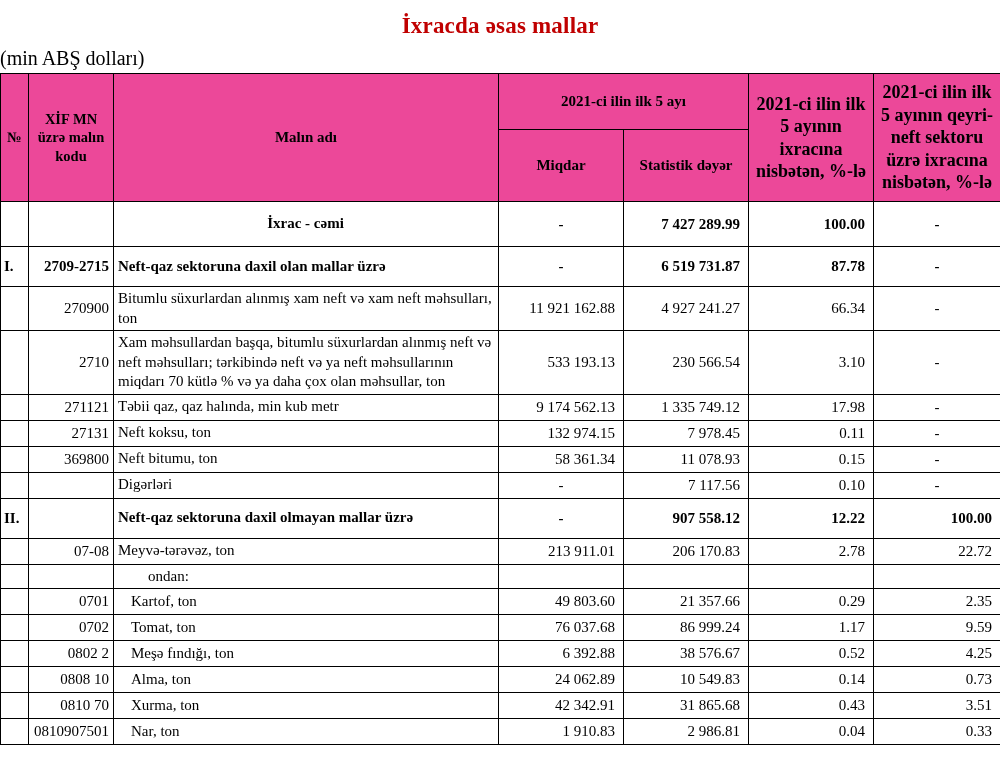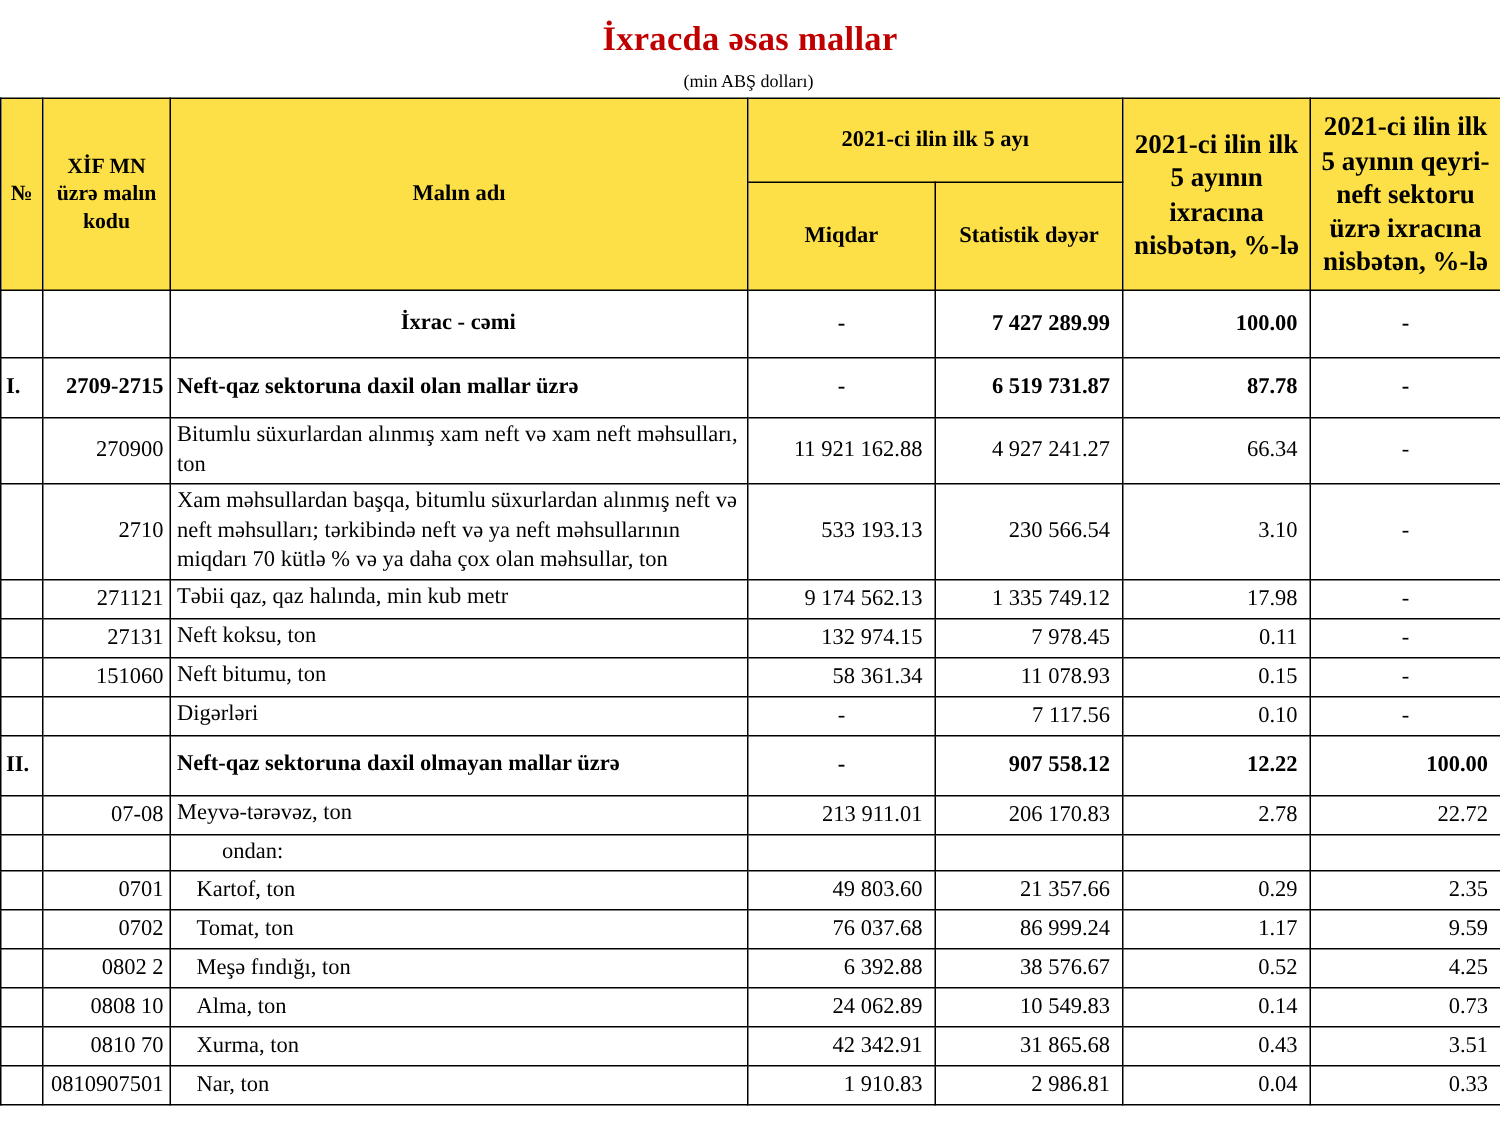--- a/index.html
+++ b/index.html
@@ -13,38 +13,38 @@
   }
   .page-title {
     text-align: center;
     font-size: 23px;
     font-weight: bold;
     color: #c00000;
     margin: 13px 0 8px 0;
     letter-spacing: 0.2px;
   }
   .unit-note {
-    text-align: center;
-    font-size: 12px;
+    text-align: left;
+    font-size: 20px;
     margin: 0 2px 3px 0;
   }
   table.main {
     width: 1000px;
     border-collapse: collapse;
     table-layout: fixed;
   }
   th, td {
     border: 1px solid #000;
     padding: 2px 4px;
     font-size: 15px;
     vertical-align: middle;
     overflow: hidden;
   }
   thead th {
-    background: #fde047;
+    background: #ec4899;
     font-weight: bold;
     text-align: center;
     line-height: 1.25;
     padding: 4px 3px;
   }
   th.h-small { font-size: 18px; }
   th.h-mid   { font-size: 14.5px; }
   tr.hr1 { height: 56px; }
   tr.hr2 { height: 72px; }
 
@@ -150,21 +150,21 @@
       <td class="c-code">27131</td>
       <td class="c-name">Neft koksu, ton</td>
       <td class="c-num">132 974.15</td>
       <td class="c-num">7 978.45</td>
       <td class="c-num">0.11</td>
       <td class="c-num dash">-</td>
     </tr>
 
     <tr>
       <td class="c-no"></td>
-      <td class="c-code">151060</td>
+      <td class="c-code">369800</td>
       <td class="c-name">Neft bitumu, ton</td>
       <td class="c-num">58 361.34</td>
       <td class="c-num">11 078.93</td>
       <td class="c-num">0.15</td>
       <td class="c-num dash">-</td>
     </tr>
 
     <tr>
       <td class="c-no"></td>
       <td class="c-code"></td>

